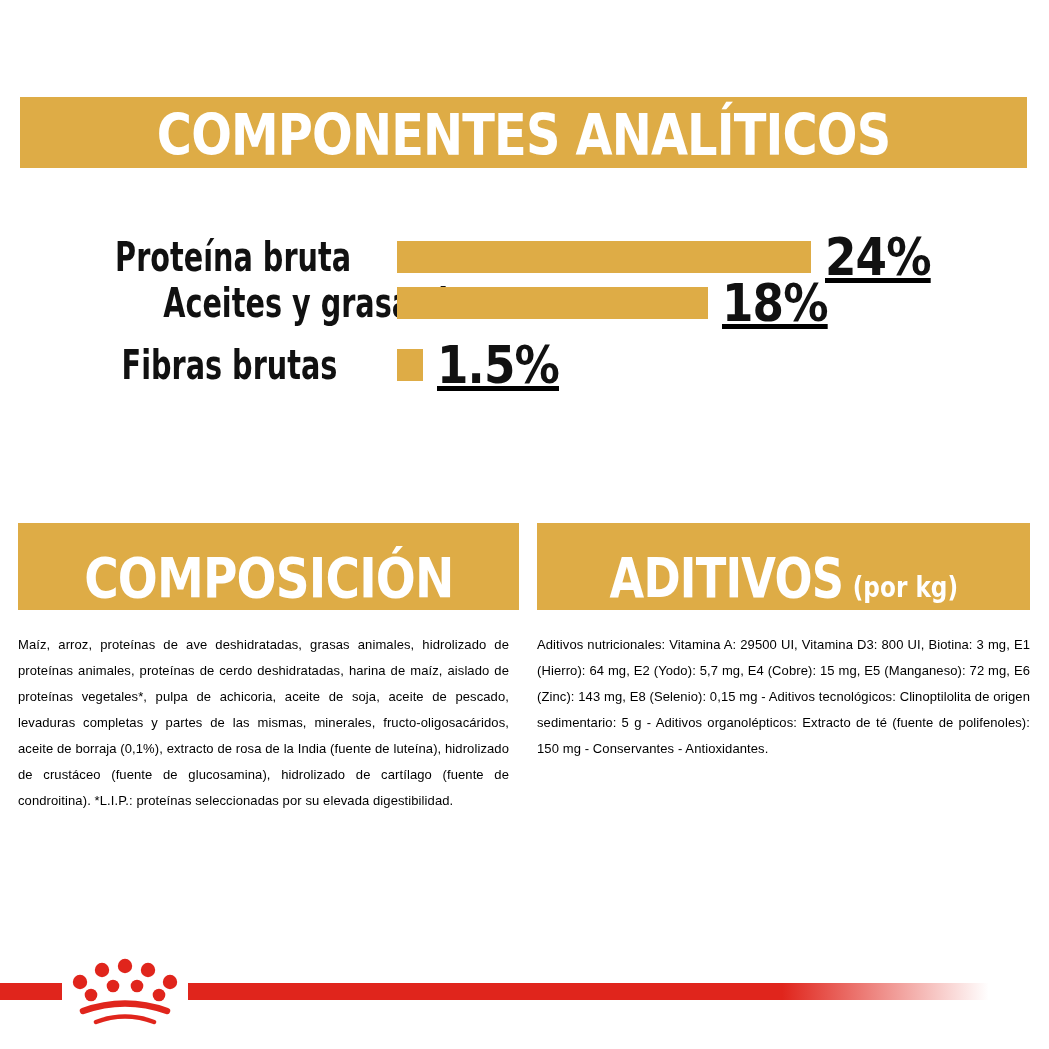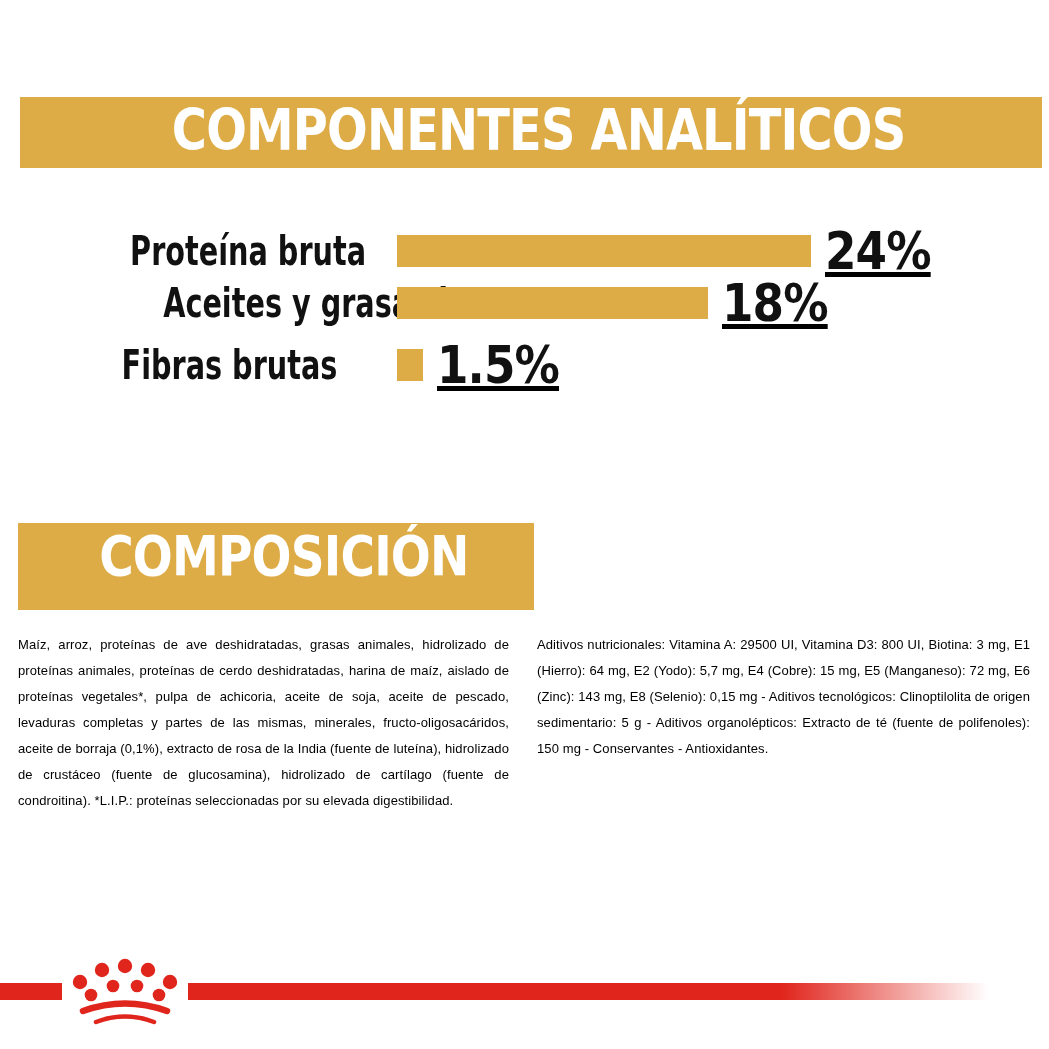--- a/index.html
+++ b/index.html
@@ -1,20 +1,20 @@
 <!DOCTYPE html>
 <html style="--gold: #DEAC46; --red: #E0251C;"><head>
 <meta charset="utf-8">
 <style>
   html,body{margin:0;padding:0;background:#ffffff;}
   .page{position:relative;width:1049px;height:1049px;background:#ffffff;overflow:hidden;
         font-family:"Liberation Sans",sans-serif;}
 
   
-  .banner{position:absolute;background:var(--gold);display:flex;align-items:flex-start;justify-content:center;padding-left:15px;}
+  .banner{position:absolute;background:var(--gold);display:flex;align-items:flex-end;justify-content:center;}
   .banner-text{font-family:"DejaVu Sans",sans-serif;font-weight:bold;color:#ffffff;
                white-space:nowrap;letter-spacing:-1px;}
   .cond84{transform:scaleX(0.84);transform-origin:center center;display:inline-block;}
   .cond80{transform:scaleX(0.80);transform-origin:center center;display:inline-block;}
 
   .top-banner{left:20px;top:97px;width:1007px;height:71px;}
   .top-banner .banner-text{font-size:57px;}
 
   .left-banner{left:18px;top:523px;width:501px;height:87px;}
   .right-banner{left:537px;top:523px;width:493px;height:87px;}
@@ -24,21 +24,21 @@
   
   .chart-label{position:absolute;left:0;width:366px;height:32px;line-height:32px;
                text-align:right;font-family:"DejaVu Sans",sans-serif;font-weight:bold;
                color:#111111;font-size:41px;white-space:nowrap;}
   .chart-label > span{display:inline-block;transform:scaleX(0.70);transform-origin:right center;}
   .chart-row{position:absolute;left:397px;height:32px;display:flex;align-items:center;text-decoration:underline;}
   .bar{height:32px;background:var(--gold);}
   .chart-value{font-family:"DejaVu Sans",sans-serif;font-weight:bold;color:#111111;
                font-size:52px;margin-left:14px;white-space:nowrap;
                transform:scaleX(0.87);transform-origin:left center;letter-spacing:-1px;}
-  .row1{top:235px;} .row2{top:287px;} .row3{top:349px;text-align:center;}
+  .row1{top:241px;text-align:center;} .row2{top:287px;} .row3{top:349px;text-align:center;}
 
   
   .body-text{position:absolute;top:619px;font-size:13px;line-height:26px;color:#000000;
              text-align:justify;letter-spacing:0.1px;}
   .left-body{left:18px;width:491px;}
   .right-body{left:537px;width:493px;}
 
   
   .redline-left{position:absolute;left:0;top:983px;width:62px;height:17px;background:var(--red);}
   .redline-right{position:absolute;left:188px;top:983px;width:861px;height:17px;
@@ -76,20 +76,23 @@
   <div class="chart-row row3">
     <div class="bar" style="width: 26px;"></div>
     <span class="chart-value">1.5%</span>
   </div>
 
   <div class="banner left-banner">
     <span class="banner-text section-title cond84">COMPOSICIÓN</span>
   </div>
   <p class="body-text left-body">Maíz, arroz, proteínas de ave deshidratadas, grasas animales, hidrolizado de proteínas animales, proteínas de cerdo deshidratadas, harina de maíz, aislado de proteínas vegetales*, pulpa de achicoria, aceite de soja, aceite de pescado, levaduras completas y partes de las mismas, minerales, fructo-oligosacáridos, aceite de borraja (0,1%), extracto de rosa de la India (fuente de luteína), hidrolizado de crustáceo (fuente de glucosamina), hidrolizado de cartílago (fuente de condroitina). *L.I.P.: proteínas seleccionadas por su elevada digestibilidad.</p>
 
+  <div class="banner right-banner">
+    <span class="banner-text cond80"><span class="section-title">ADITIVOS</span><span class="section-title-suffix">(por kg)</span></span>
+  </div>
   <p class="body-text right-body">Aditivos nutricionales: Vitamina A: 29500 UI, Vitamina D3: 800 UI, Biotina: 3 mg, E1 (Hierro): 64 mg, E2 (Yodo): 5,7 mg, E4 (Cobre): 15 mg, E5 (Manganeso): 72 mg, E6 (Zinc): 143 mg, E8 (Selenio): 0,15 mg - Aditivos tecnológicos: Clinoptilolita de origen sedimentario: 5 g - Aditivos organolépticos: Extracto de té (fuente de polifenoles): 150 mg - Conservantes - Antioxidantes.</p>
 
   <div class="redline-left"></div>
   <div class="redline-right"></div>
 
   <svg class="crown" viewBox="0 0 140 80">
     <g fill="#E0251C">
       <circle cx="25" cy="27" r="7.2"></circle>
       <circle cx="47" cy="15" r="7.2"></circle>
       <circle cx="70" cy="11" r="7.2"></circle>

